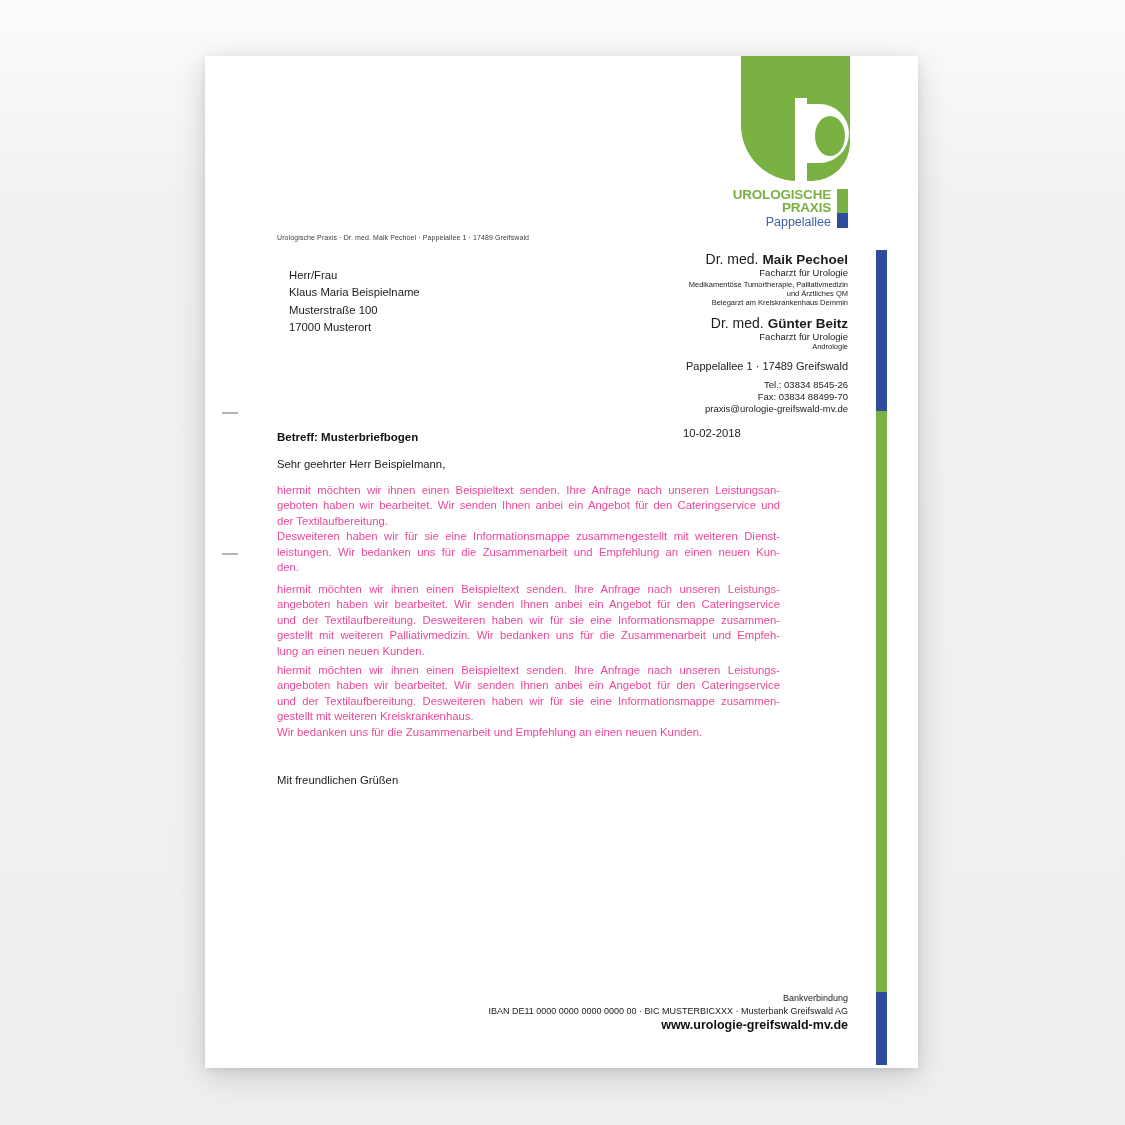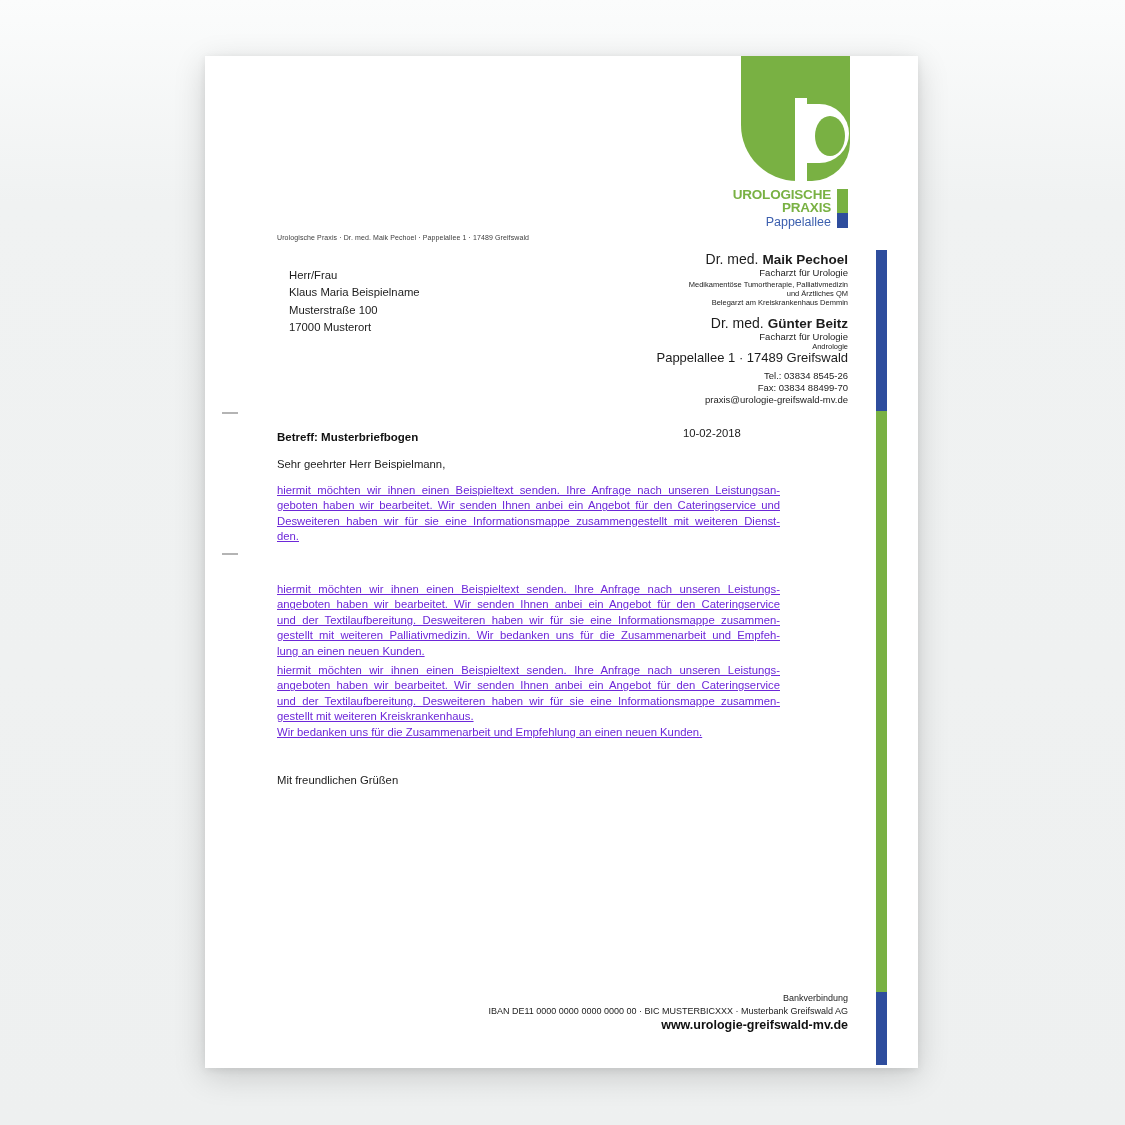--- a/index.html
+++ b/index.html
@@ -35,39 +35,39 @@
   .recipient{position:absolute;left:84px;top:211px;font-size:11.3px;color:#1c1c1c;
              line-height:17.4px;}
 
   
   .contact{position:absolute;right:70px;top:196px;text-align:right;width:320px;color:#1c1c1c;}
   .doc-name{font-size:13.5px;font-weight:bold;line-height:14px;}
   .doc-name .prefix{font-size:14px;font-weight:normal;margin-right:4px;}
   .doc-title{font-size:9.5px;line-height:11px;}
   .doc-small{font-size:7.5px;line-height:9px;}
   .mt2{margin-top:2px;} .mt9{margin-top:9px;text-align:right;} .mt7{margin-top:7px;}
-  .addr{font-size:13px;line-height:11px;margin-top:1px;}
+  .addr{font-size:11px;line-height:11px;margin-top:10px;}
   .tel{font-size:9.5px;line-height:12px;}
 
   
   .accent{position:absolute;left:671px;top:194px;width:11px;}
   .accent .seg1{height:161px;background:var(--blue);}
   .accent .seg2{height:581px;background:var(--green);}
   .accent .seg3{height:73px;background:var(--blue);}
 
   
   .fold{position:absolute;left:17px;width:16px;height:1.5px;background:#b4b4b4;}
   .fold1{top:356px;} .fold2{top:497px;}
 
   
   .subject-row{position:absolute;left:72px;top:371px;width:503px;}
   .subject{font-size:11.5px;font-weight:bold;color:#111;}
   .date{position:absolute;left:406px;top:0;font-size:11.3px;font-weight:normal;color:#1c1c1c;}
   .salutation{position:absolute;left:72px;top:402px;font-size:11.3px;color:#1c1c1c;}
-  .para{position:absolute;left:72px;width:503px;color:#6d28d9;text-decoration:underline;}
+  .para{position:absolute;left:72px;width:503px;color:#ec4899;}
   .para1{top:427px;} .para2{top:526px;} .para3{top:607px;}
   .bl{font-size:11.3px;height:15.45px;line-height:15.45px;overflow:hidden;}
   .bl.j{text-align:justify;}
   .bl.j::after{content:"";display:inline-block;width:100%;}
   .closing{position:absolute;left:72px;top:718px;font-size:11.3px;color:#1c1c1c;}
 
   
   .footer{position:absolute;right:70px;top:936px;text-align:right;color:#222;}
   .f-small{font-size:9px;line-height:12.5px;}
   .f-web{font-size:12.5px;font-weight:bold;line-height:15px;margin-top:1px;color:#111;}
@@ -133,21 +133,23 @@
     <div class="subject-row">
       <span class="subject">Betreff: Musterbriefbogen</span>
       <span class="date">10-02-2018</span>
     </div>
 
     <div class="salutation">Sehr geehrter Herr Beispielmann,</div>
 
     <div class="para para1">
       <div class="bl j">hiermit möchten wir ihnen einen Beispieltext senden. Ihre Anfrage nach unseren Leistungsan-</div>
       <div class="bl j">geboten haben wir bearbeitet. Wir senden Ihnen anbei ein Angebot für den Cateringservice und</div>
+      <div class="bl">der Textilaufbereitung.</div>
       <div class="bl j">Desweiteren haben wir für sie eine Informationsmappe zusammengestellt mit weiteren Dienst-</div>
+      <div class="bl j">leistungen. Wir bedanken uns für die Zusammenarbeit und Empfehlung an einen neuen Kun-</div>
       <div class="bl">den.</div>
     </div>
 
     <div class="para para2">
       <div class="bl j">hiermit möchten wir ihnen einen Beispieltext senden. Ihre Anfrage nach unseren Leistungs-</div>
       <div class="bl j">angeboten haben wir bearbeitet. Wir senden Ihnen anbei ein Angebot für den Cateringservice</div>
       <div class="bl j">und der Textilaufbereitung. Desweiteren haben wir für sie eine Informationsmappe zusammen-</div>
       <div class="bl j">gestellt mit weiteren Palliativmedizin. Wir bedanken uns für die Zusammenarbeit und Empfeh-</div>
       <div class="bl">lung an einen neuen Kunden.</div>
     </div>

